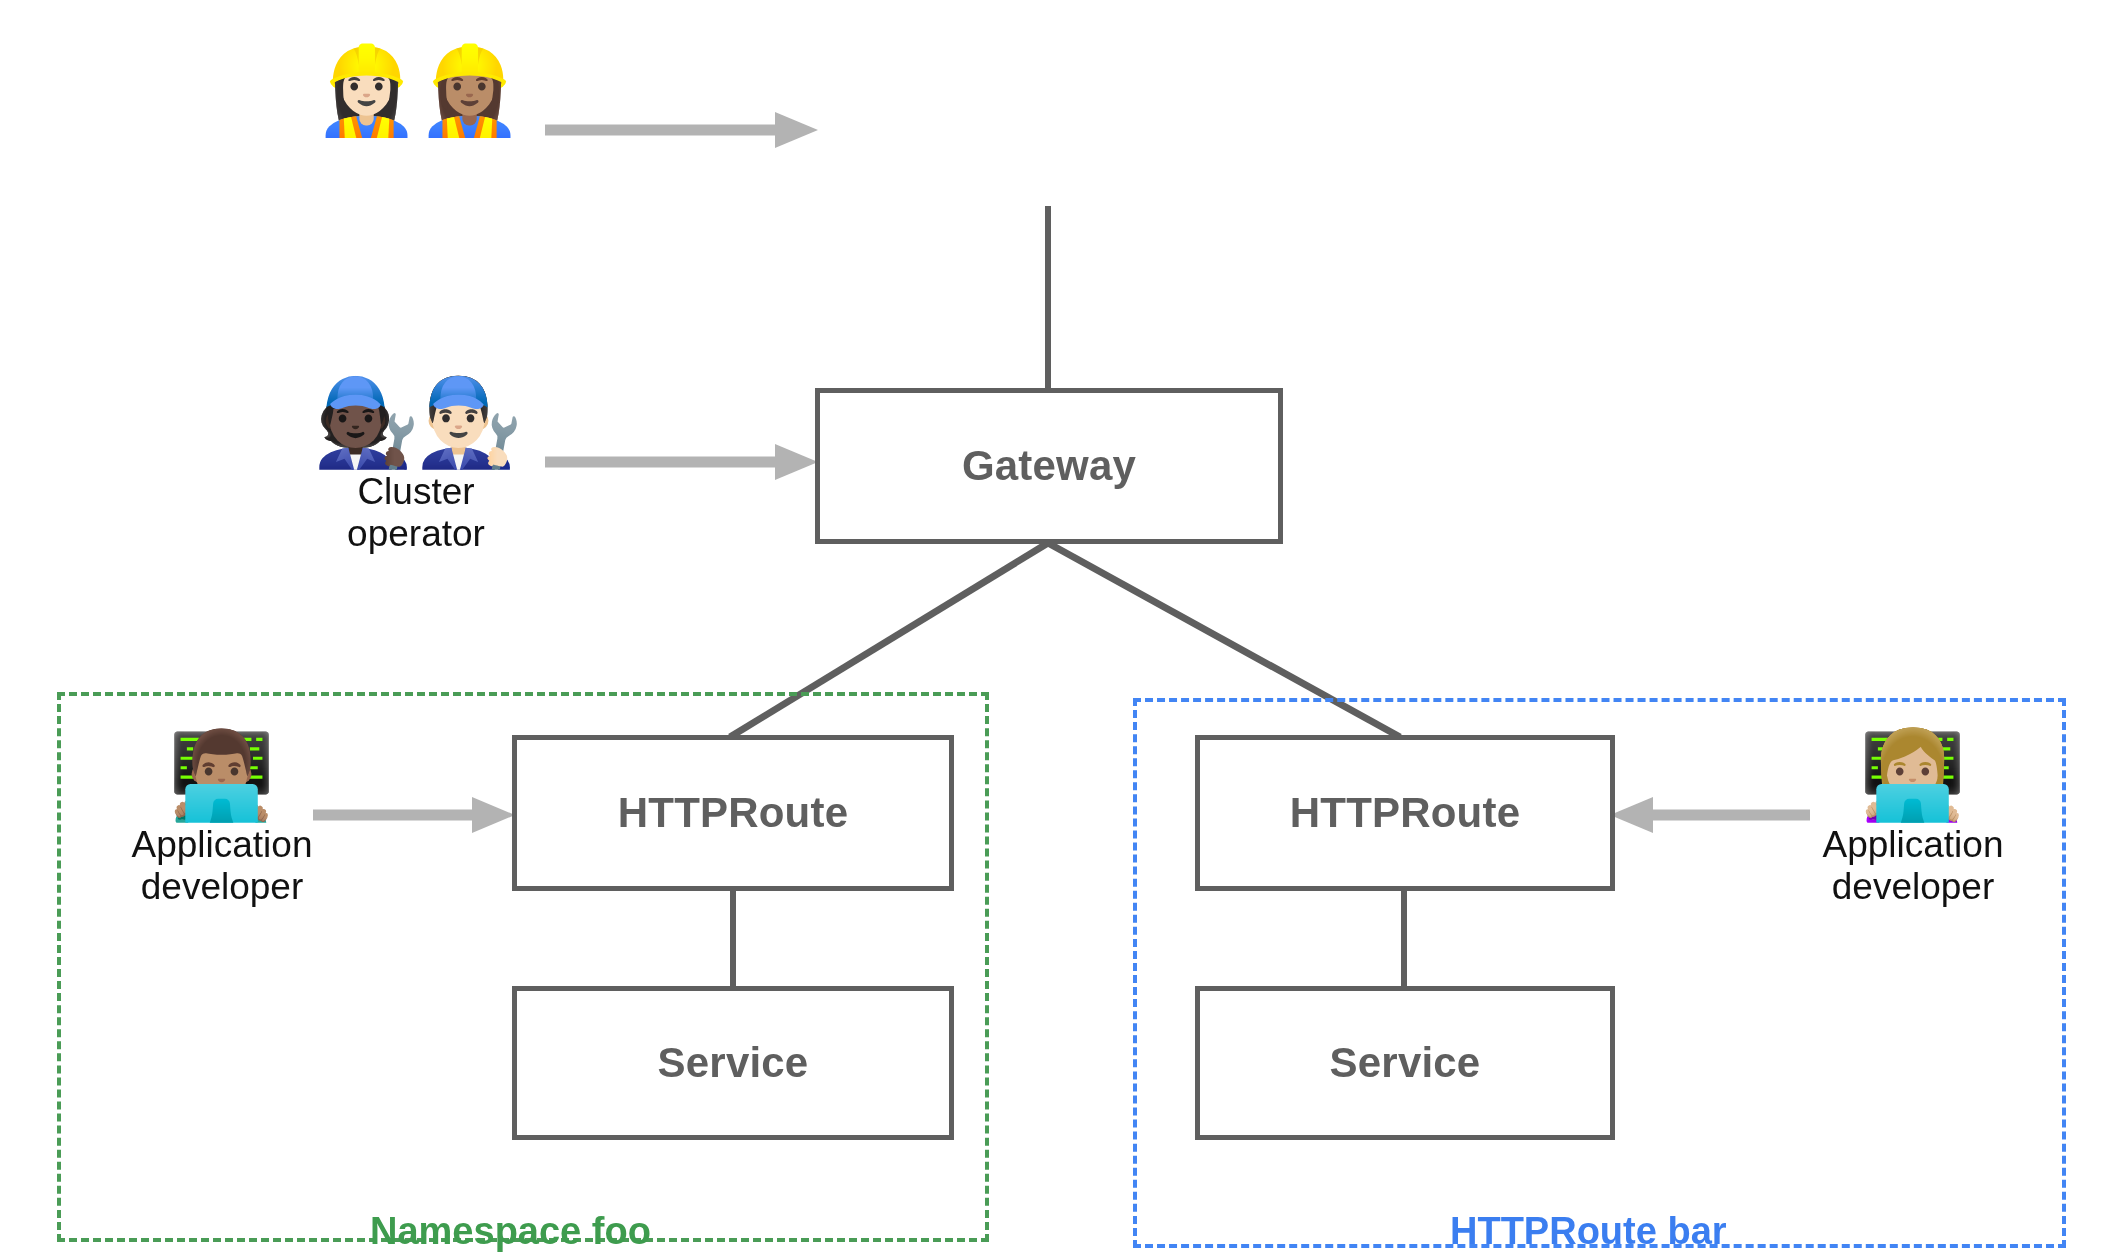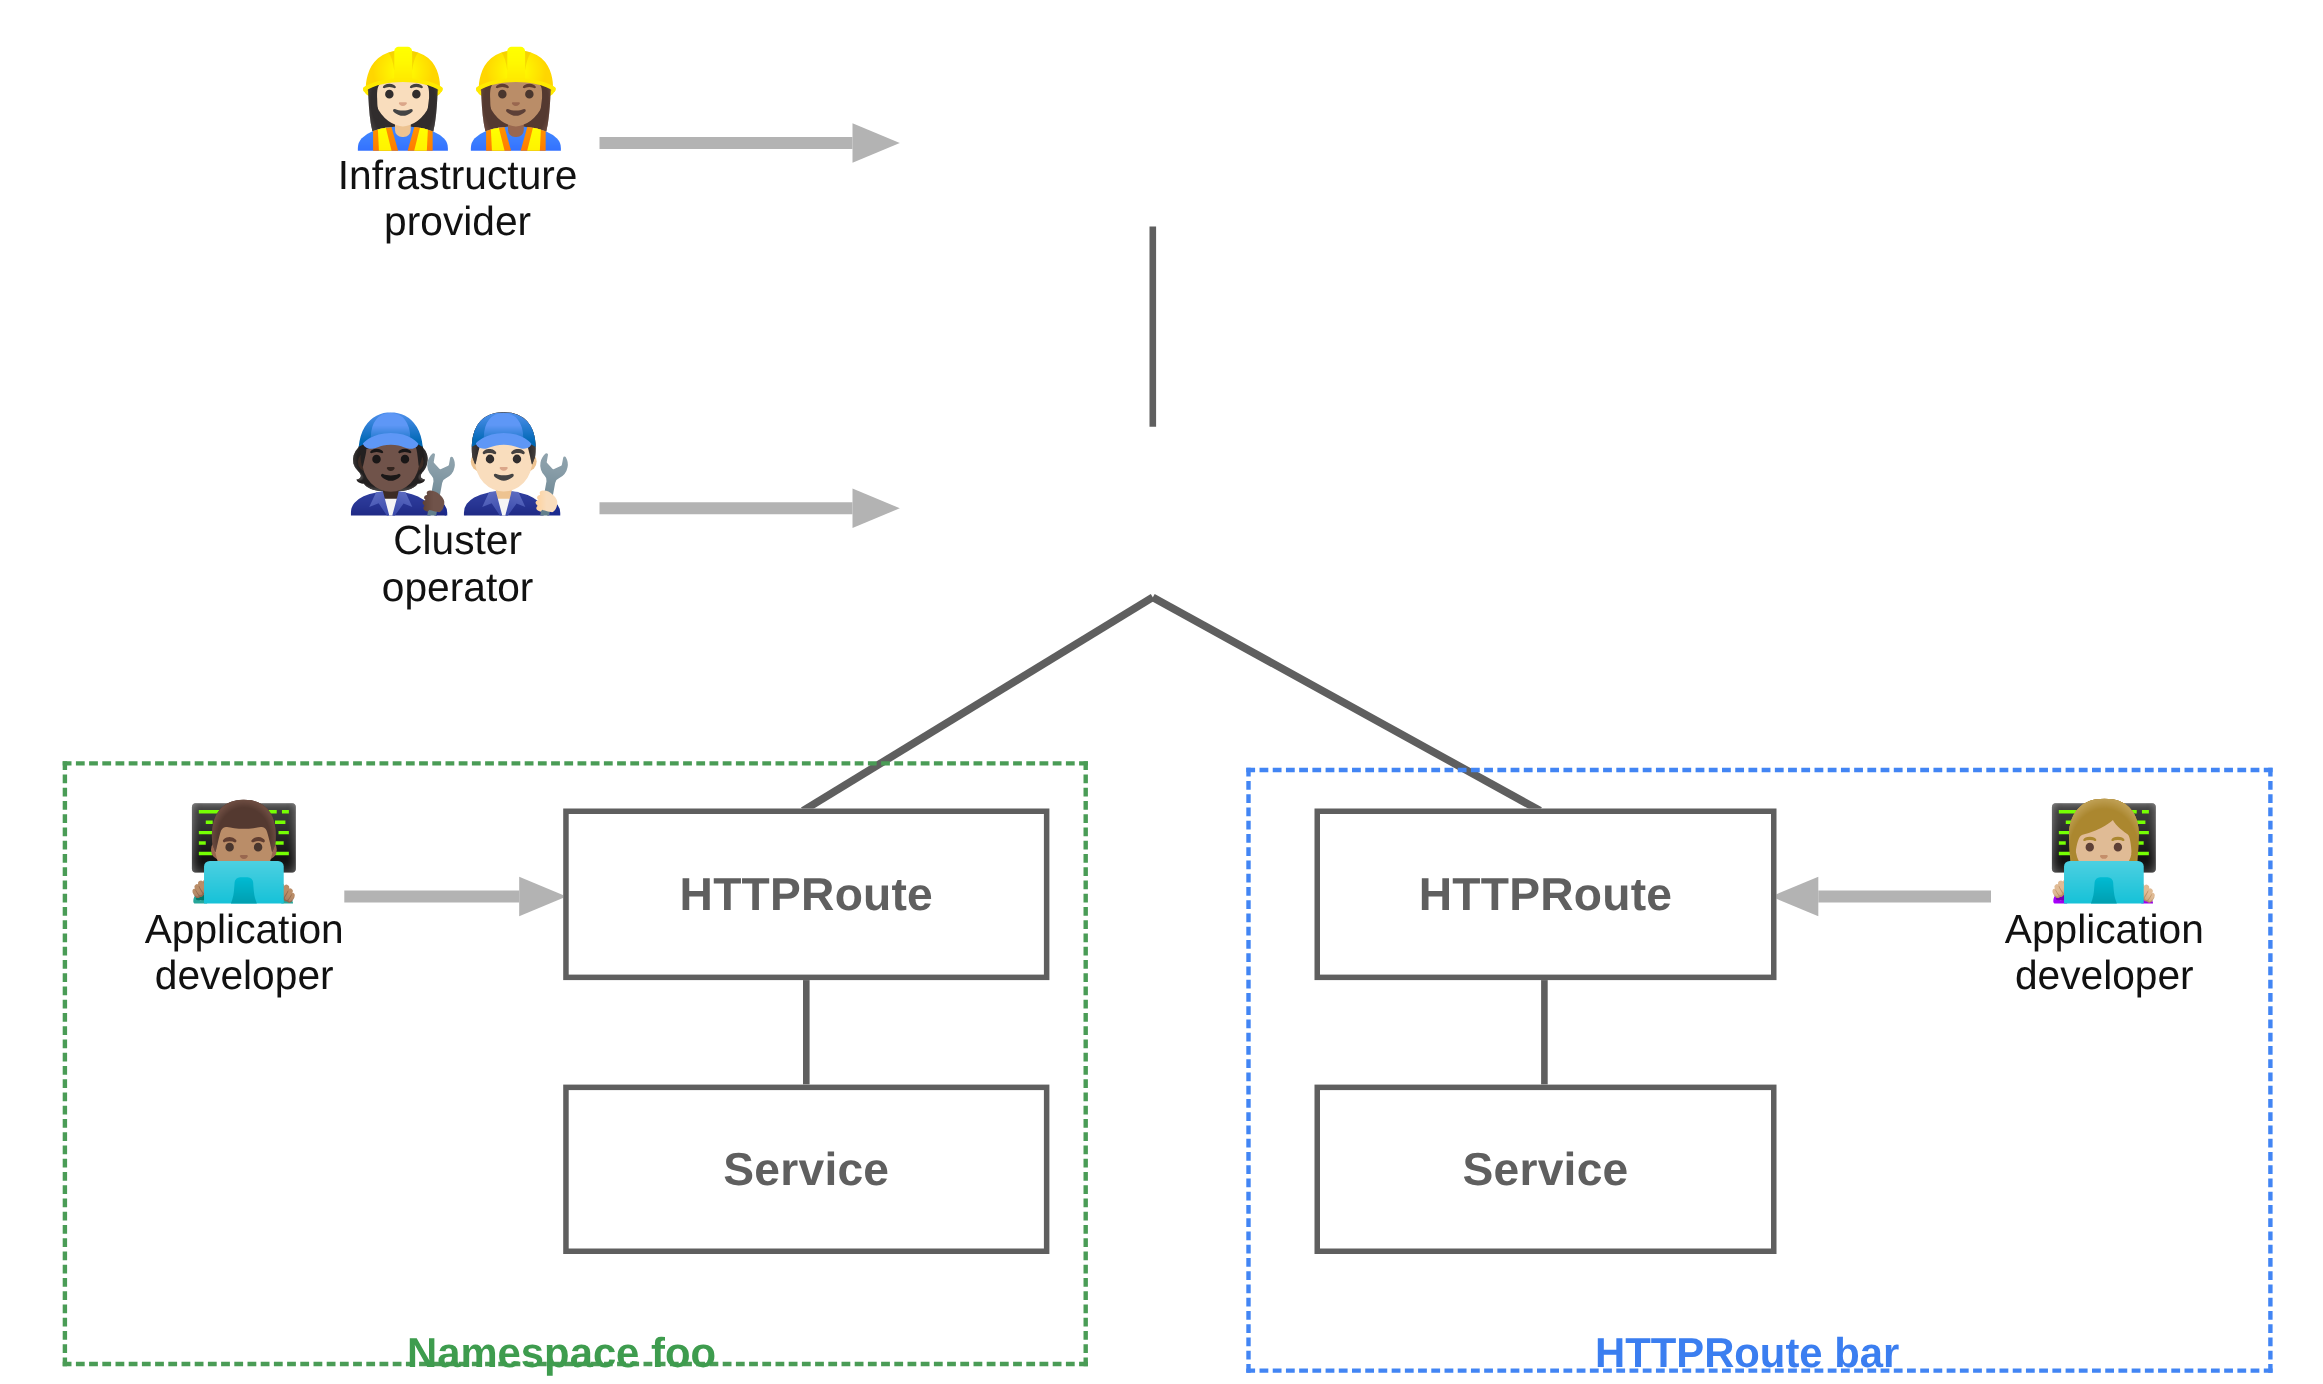--- a/index.html
+++ b/index.html
@@ -123,41 +123,42 @@
     </g>
   </svg>
 
   <div class="ns-box ns-foo" style="left:57px; top:692px; width:932px; height:550px;"></div>
   <div class="ns-label ns-label-foo" style="left:370px; top:1188px;">Namespace foo</div>
 
   <div class="ns-box ns-bar" style="left:1133px; top:698px; width:933px; height:550px;"></div>
   <div class="ns-label ns-label-bar" style="left:1450px; top:1188px;">HTTPRoute bar</div>
 
 
+  <div class="node-box" style="left:815px; top:388px; width:468px; height:156px;">
+    <span class="node-label">Gateway</span>
+  </div>
 
   <div class="node-box" style="left:512px; top:735px; width:442px; height:156px;">
     <span class="node-label">HTTPRoute</span>
   </div>
 
   <div class="node-box" style="left:512px; top:986px; width:442px; height:154px;">
     <span class="node-label">Service</span>
   </div>
 
   <div class="node-box" style="left:1195px; top:735px; width:420px; height:156px;">
     <span class="node-label">HTTPRoute</span>
   </div>
 
   <div class="node-box" style="left:1195px; top:986px; width:420px; height:154px;">
     <span class="node-label">Service</span>
   </div>
 
   <div class="persona" style="left:266px; top:45px;">
     <div class="persona-emoji">👷🏻‍♀️👷🏽‍♀️</div>
-    <div class="persona-caption">Infrastructure
-provider</div>
   </div>
 
   <div class="persona" style="left:266px; top:377px;">
     <div class="persona-emoji">🧑🏿‍🔧👨🏻‍🔧</div>
     <div class="persona-caption">Cluster
 operator</div>
   </div>
 
   <div class="persona" style="left:72px; top:730px;">
     <div class="persona-emoji single">👨🏽‍💻</div>

